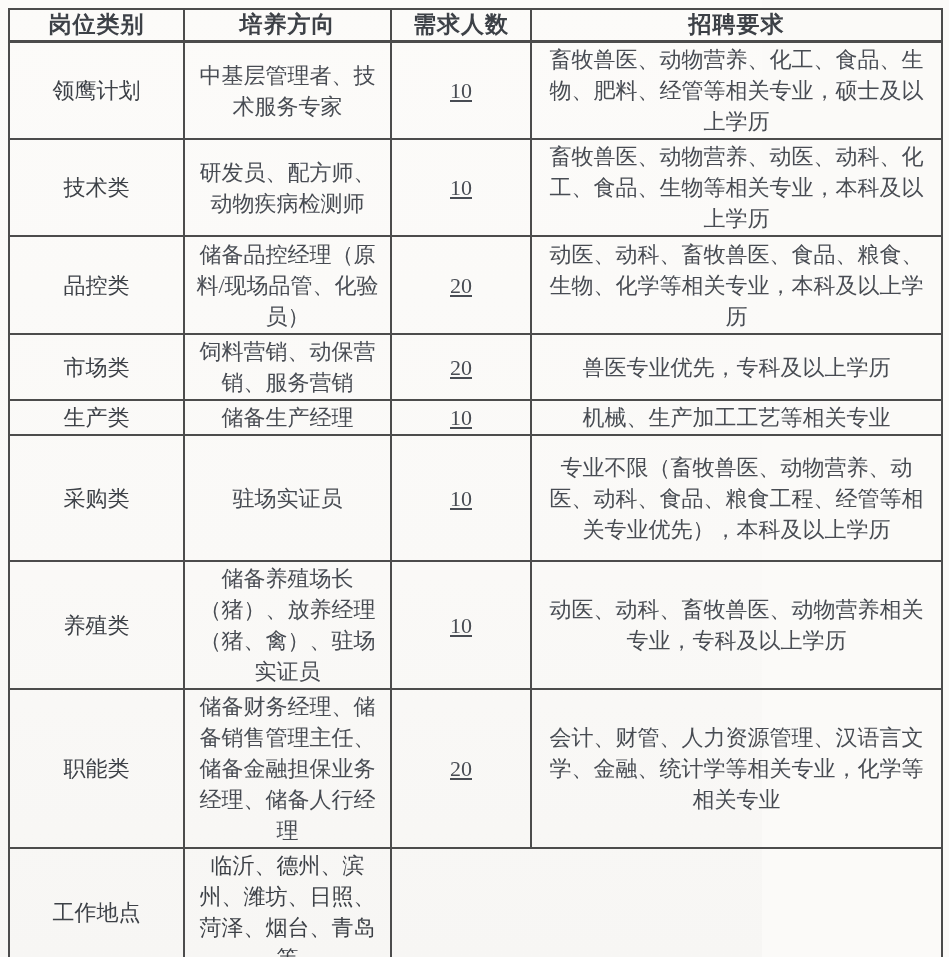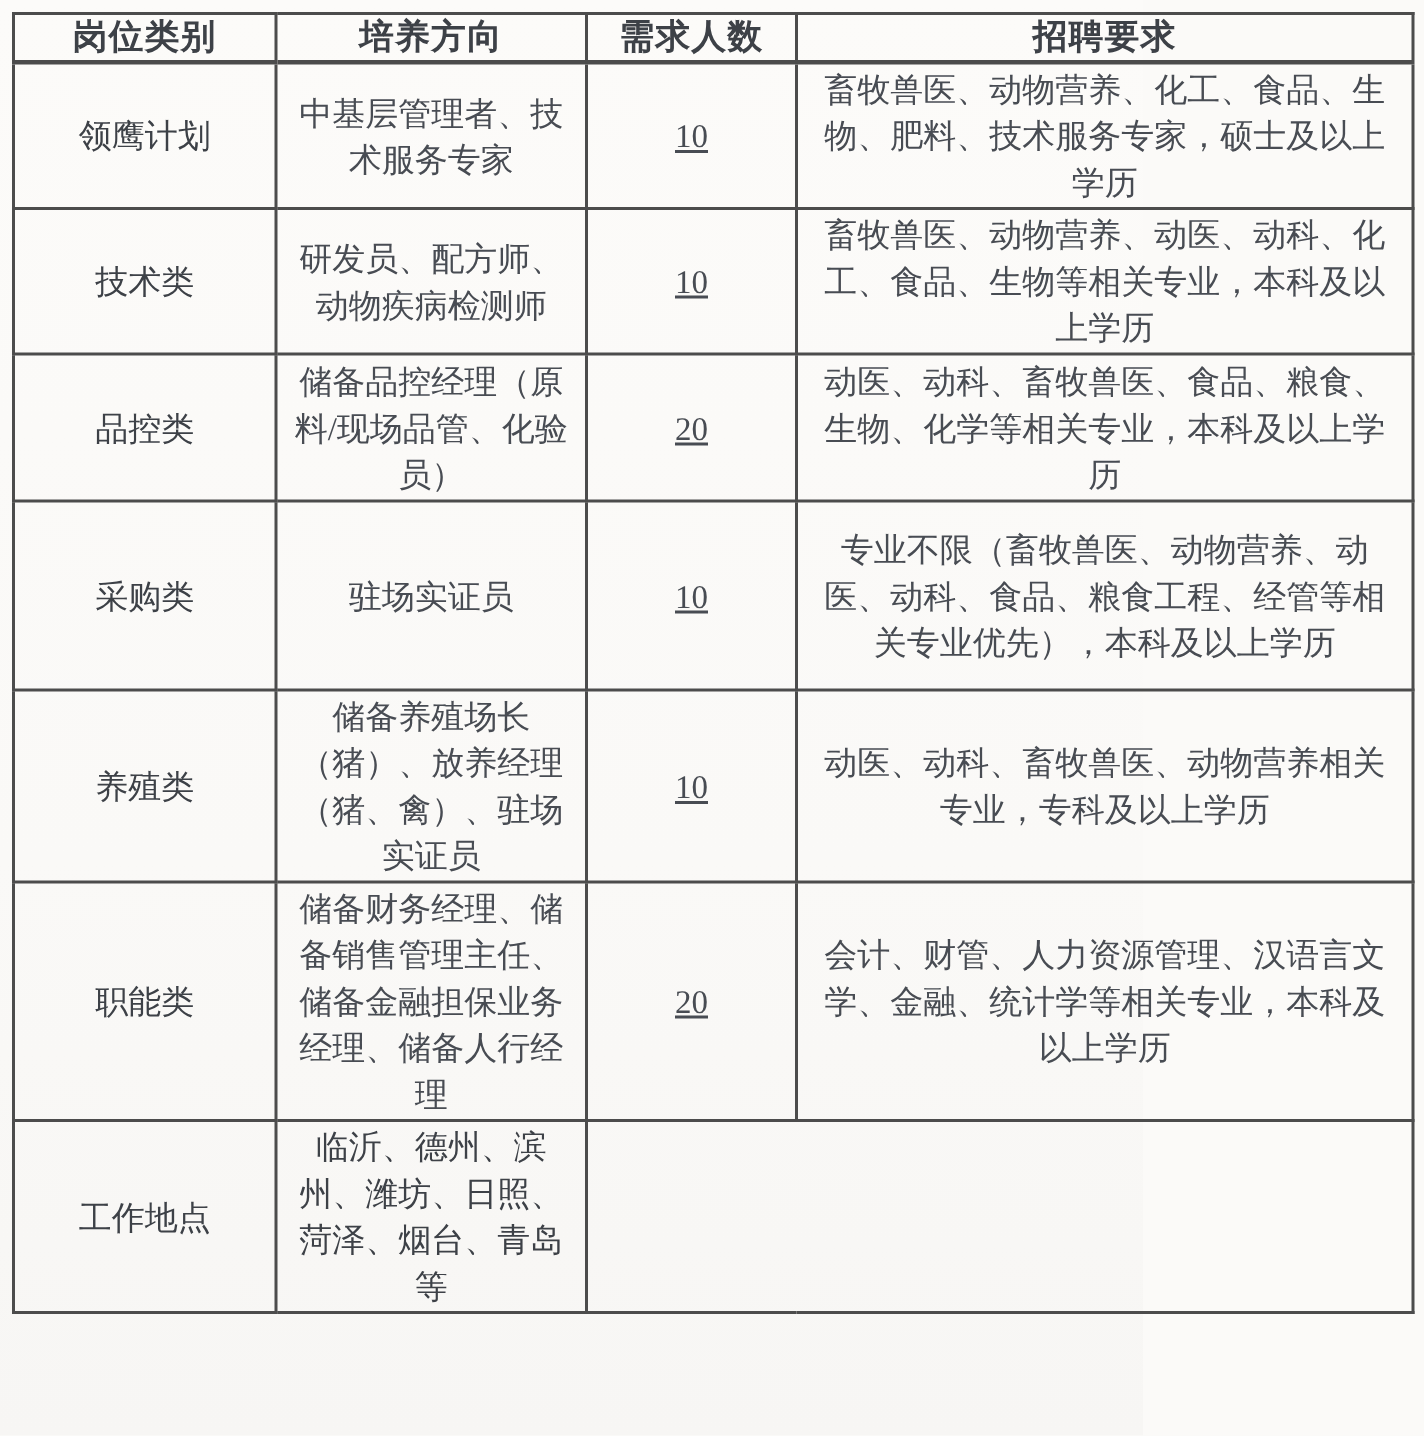--- a/index.html
+++ b/index.html
@@ -84,51 +84,63 @@
         <tr class="rh0">
       <th>岗位类别</th>
       <th>培养方向</th>
       <th>需求人数</th>
       <th>招聘要求</th>
     </tr>
     <tr class="rh1">
       <td class="cat">领鹰计划</td>
       <td>中基层管理者、技术服务专家</td>
       <td class="num">10</td>
-      <td>畜牧兽医、动物营养、化工、食品、生物、肥料、技术服务专家，硕士及以上学历</td>
+      <td>畜牧兽医、动物营养、化工、食品、生物、肥料、经管等相关专业，硕士及以上学历</td>
     </tr>
     <tr class="rh2">
       <td class="cat">技术类</td>
       <td>研发员、配方师、动物疾病检测师</td>
       <td class="num">10</td>
       <td>畜牧兽医、动物营养、动医、动科、化工、食品、生物等相关专业，本科及以上学历</td>
     </tr>
     <tr class="rh3">
       <td class="cat">品控类</td>
       <td>储备品控经理（原料/现场品管、化验员）</td>
       <td class="num">20</td>
       <td>动医、动科、畜牧兽医、食品、粮食、生物、化学等相关专业，本科及以上学历</td>
+    </tr>
+    <tr class="rh4">
+      <td class="cat">市场类</td>
+      <td>饲料营销、动保营销、服务营销</td>
+      <td class="num">20</td>
+      <td>兽医专业优先，专科及以上学历</td>
+    </tr>
+    <tr class="rh5">
+      <td class="cat">生产类</td>
+      <td>储备生产经理</td>
+      <td class="num">10</td>
+      <td>机械、生产加工工艺等相关专业</td>
     </tr>
     <tr class="rh6">
       <td class="cat">采购类</td>
       <td>驻场实证员</td>
       <td class="num">10</td>
       <td>专业不限（畜牧兽医、动物营养、动医、动科、食品、粮食工程、经管等相关专业优先），本科及以上学历</td>
     </tr>
     <tr class="rh7">
       <td class="cat">养殖类</td>
       <td>储备养殖场长（猪）、放养经理（猪、禽）、驻场实证员</td>
       <td class="num">10</td>
       <td>动医、动科、畜牧兽医、动物营养相关专业，专科及以上学历</td>
     </tr>
     <tr class="rh8">
       <td class="cat">职能类</td>
       <td>储备财务经理、储备销售管理主任、储备金融担保业务经理、储备人行经理</td>
       <td class="num">20</td>
-      <td>会计、财管、人力资源管理、汉语言文学、金融、统计学等相关专业，本科及以上学历</td>
+      <td>会计、财管、人力资源管理、汉语言文学、金融、统计学等相关专业，化学等相关专业</td>
     </tr>
     <tr class="rh9">
       <td class="cat">工作地点</td>
       <td class="cat">临沂、德州、滨州、潍坊、日照、菏泽、烟台、青岛等</td>
       <td colspan="2"></td>
     </tr>
   </tbody>
     </table>
 </div>
 

